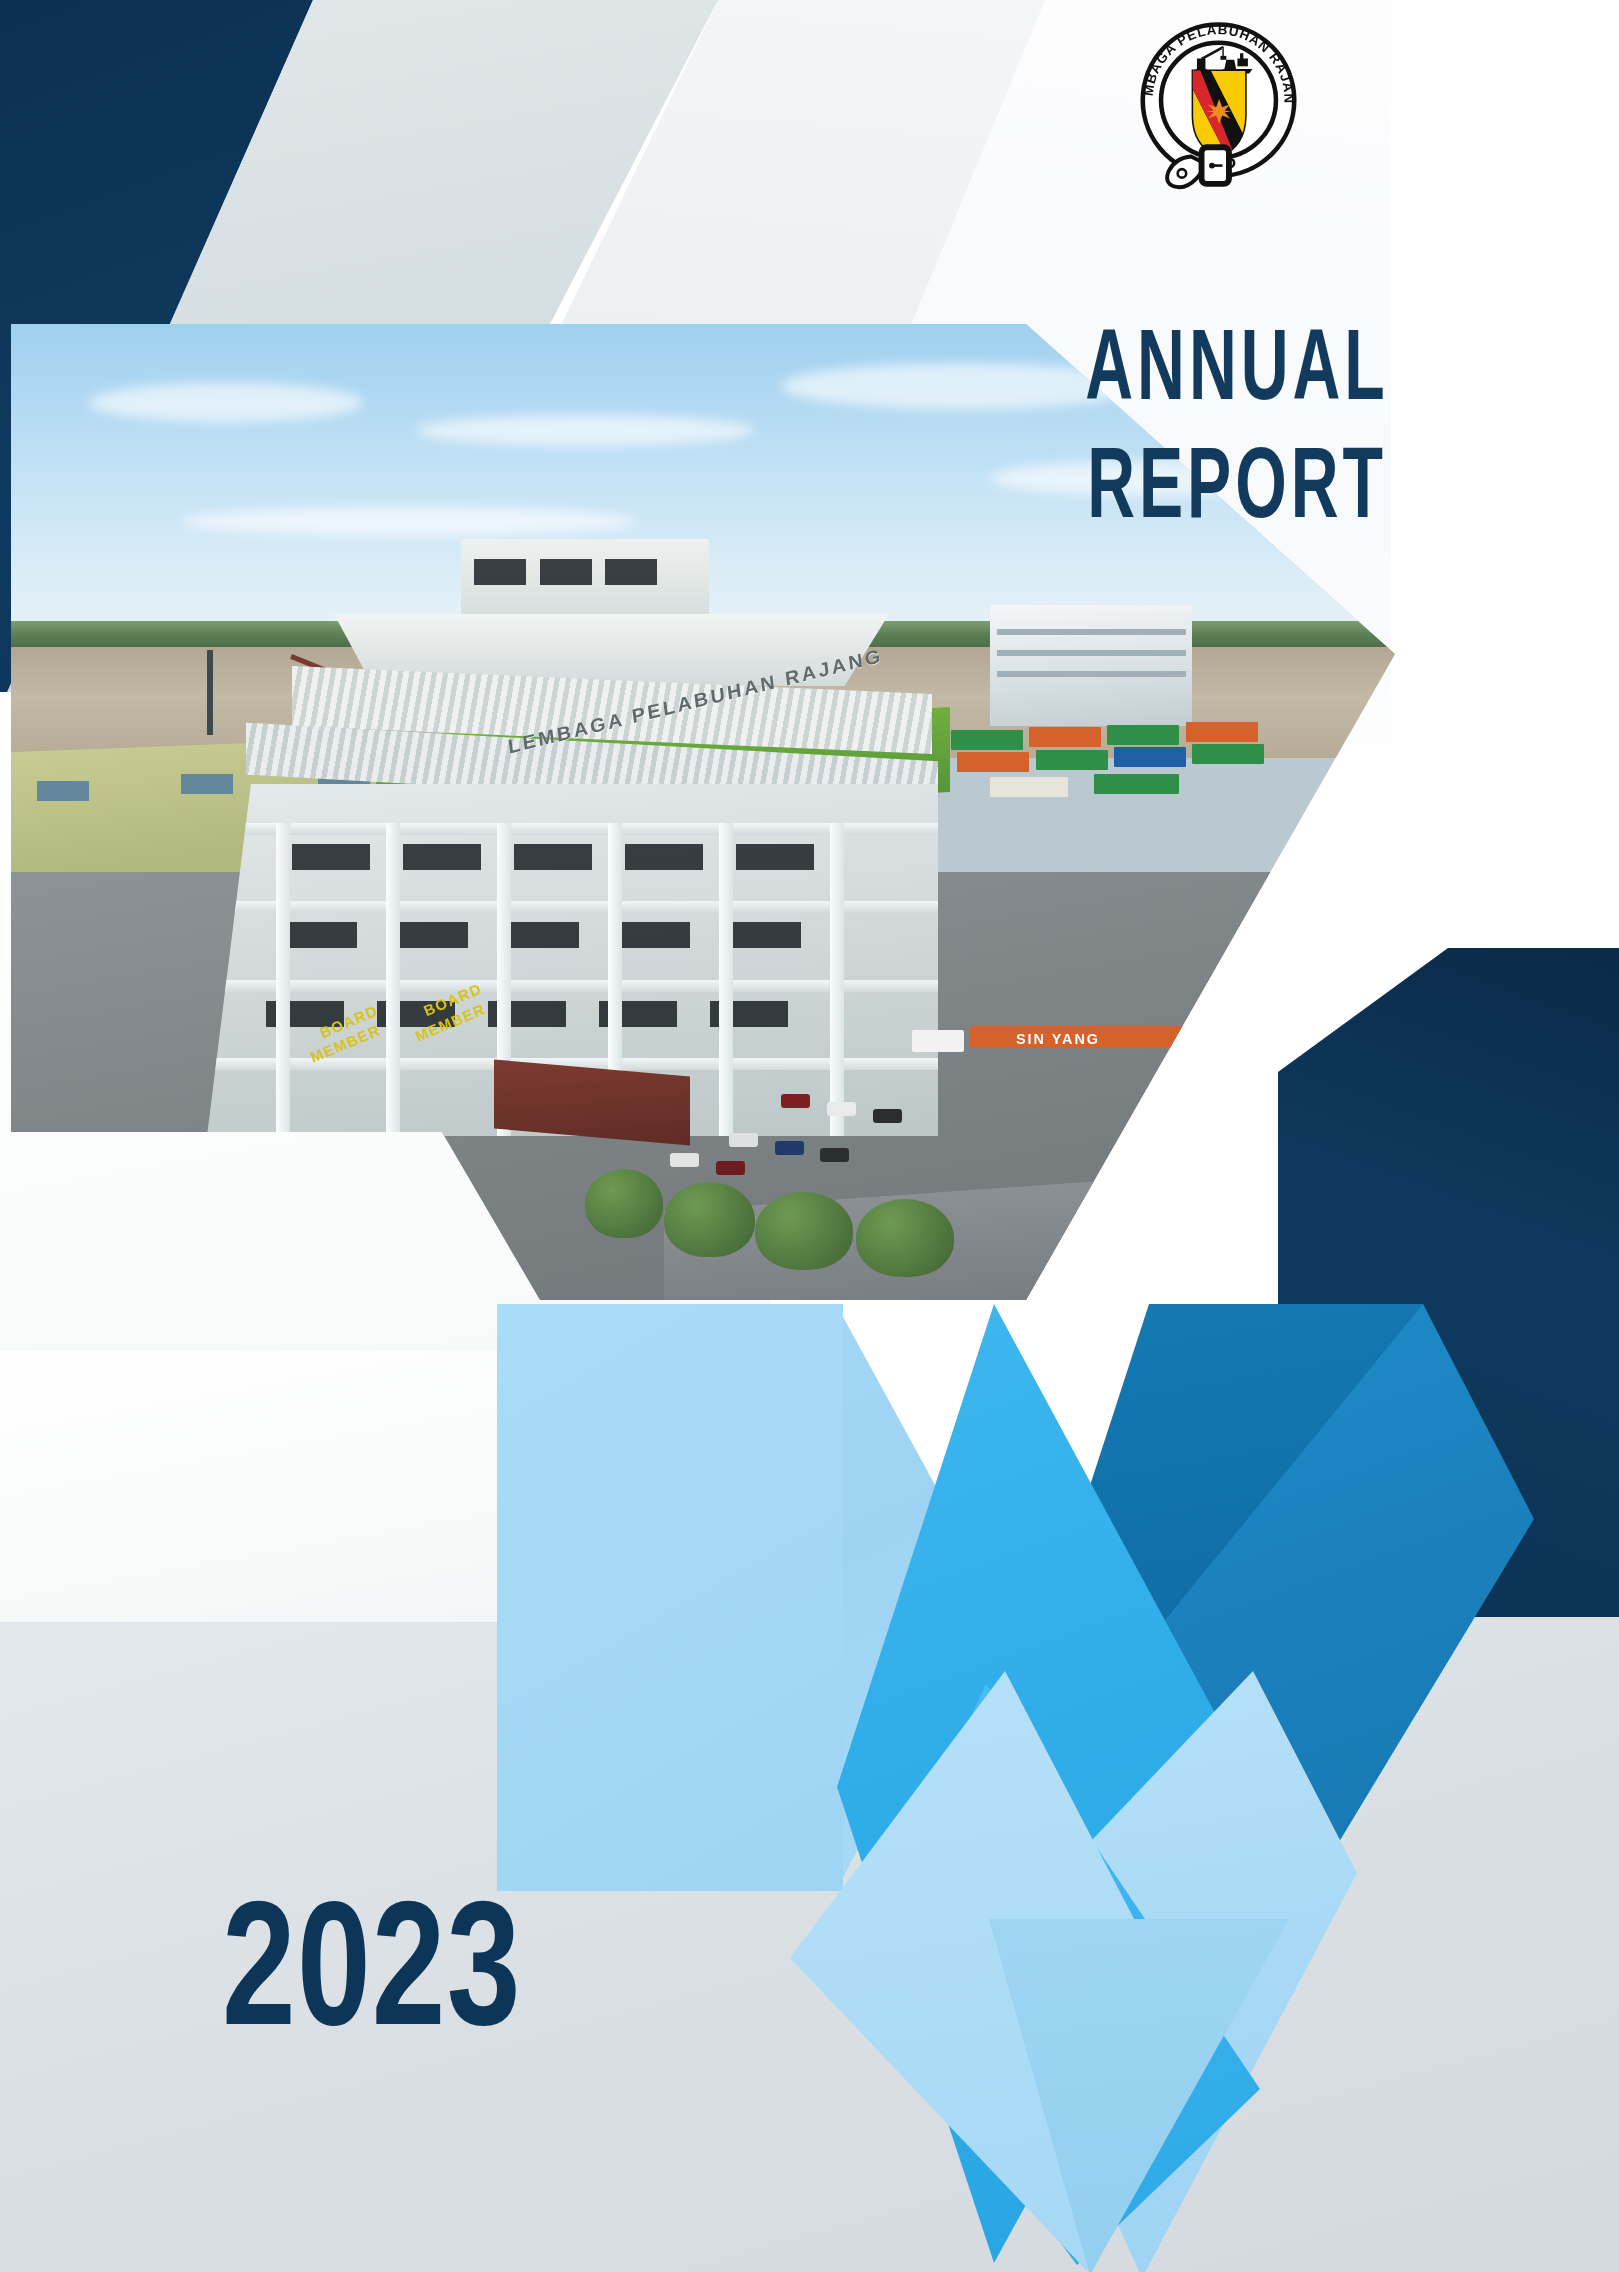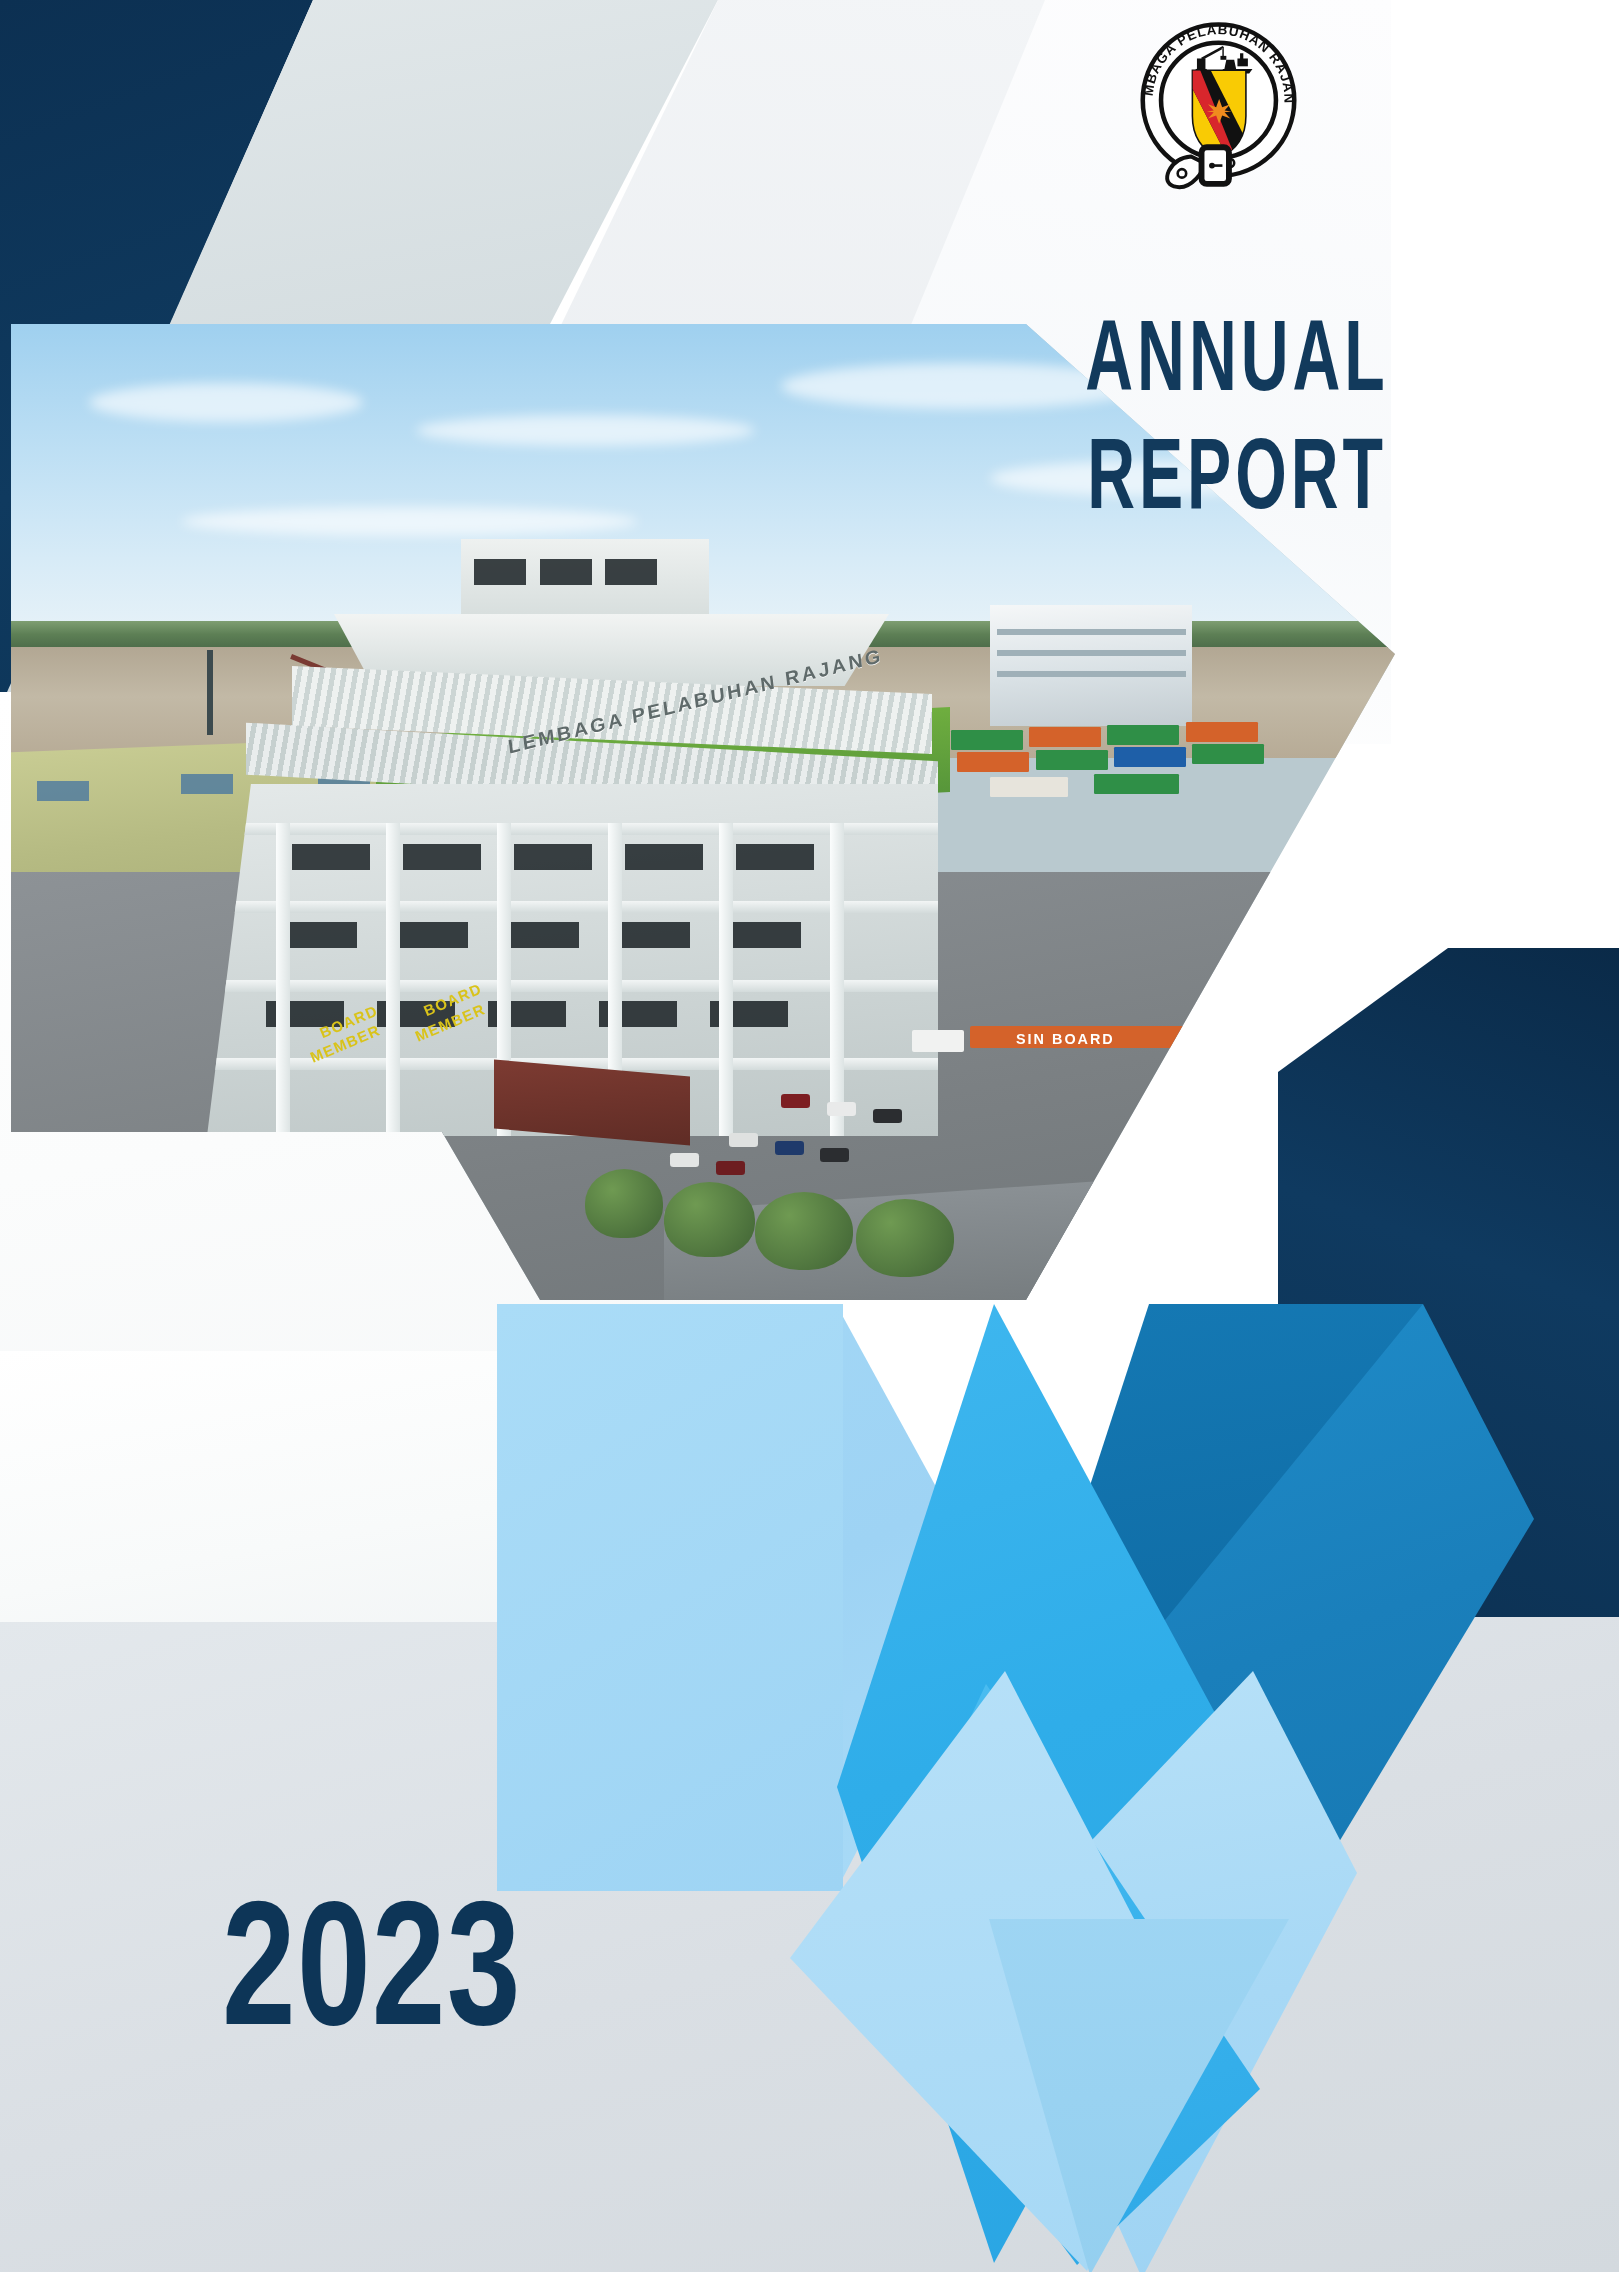--- a/index.html
+++ b/index.html
@@ -219,21 +219,21 @@
   }
 
   
   .logo{
     left:1131px;top:18.3px;width:175px;height:175px;
   }
   .logo svg{display:block;width:100%;height:100%;}
 
   
   .title-block{
-    left:979px;top:316px;width:516px;text-align:center;
+    left:979px;top:325px;width:516px;text-align:center;
   }
   .title-line{
     color:#123a5c;
     font-family:"Liberation Sans", sans-serif;
     font-weight:700;
     font-size:77px;
     line-height:1.02;
     letter-spacing:4.6px;
     transform:scaleX(.86) scaleY(1.30);
     transform-origin:center center;
@@ -360,21 +360,21 @@
 
       <div class="ph-tree" style="left:574px;top:845px;width:78px;height:69px;"></div>
       <div class="ph-tree" style="left:653px;top:858px;width:91px;height:75px;"></div>
       <div class="ph-tree" style="left:744px;top:868px;width:98px;height:78px;"></div>
       <div class="ph-tree" style="left:845px;top:875px;width:98px;height:78px;"></div>
 
       <div style="position:absolute;left:307px;top:689px;color:#d9c31a;font-size:15px;font-weight:700;letter-spacing:1.3px;transform:rotate(-23deg);">BOARD</div>
       <div style="position:absolute;left:297px;top:711px;color:#d9c31a;font-size:15px;font-weight:700;letter-spacing:1.3px;transform:rotate(-23deg);">MEMBER</div>
       <div style="position:absolute;left:411px;top:667px;color:#d9c31a;font-size:15px;font-weight:700;letter-spacing:1.3px;transform:rotate(-23deg);">BOARD</div>
       <div style="position:absolute;left:402px;top:690px;color:#d9c31a;font-size:15px;font-weight:700;letter-spacing:1.3px;transform:rotate(-23deg);">MEMBER</div>
-      <div style="position:absolute;left:1005px;top:707px;color:#fff;font-size:14.4px;font-weight:700;letter-spacing:2px;">SIN BOARD</div>
+      <div style="position:absolute;left:1005px;top:707px;color:#fff;font-size:14.4px;font-weight:700;letter-spacing:2px;">SIN YANG</div>
     </div>
   </div>
 
   <div class="shape right-navy"></div>
 
   <div class="shape bottom-gray"></div>
   <div class="shape bottom-white-wedge"></div>
 
   <div class="shape d-lightbig"></div>
   <div class="shape d-lightbig2"></div>

